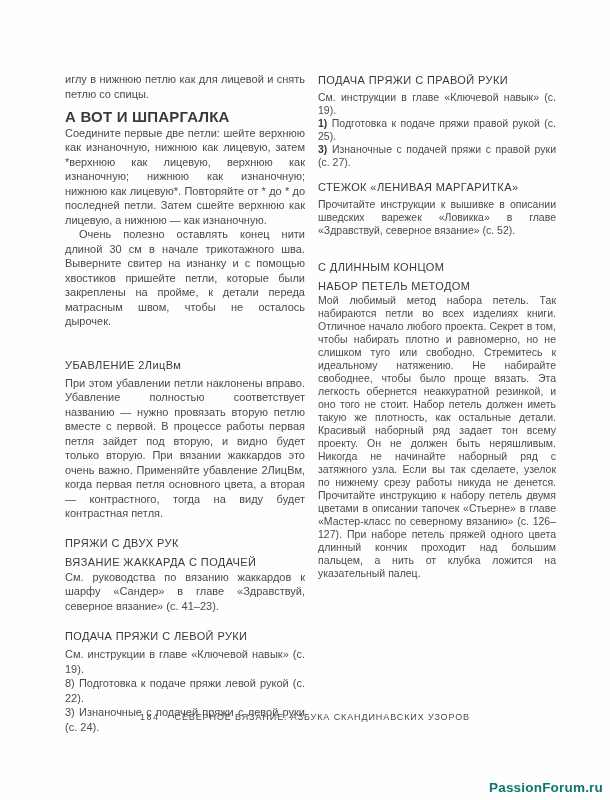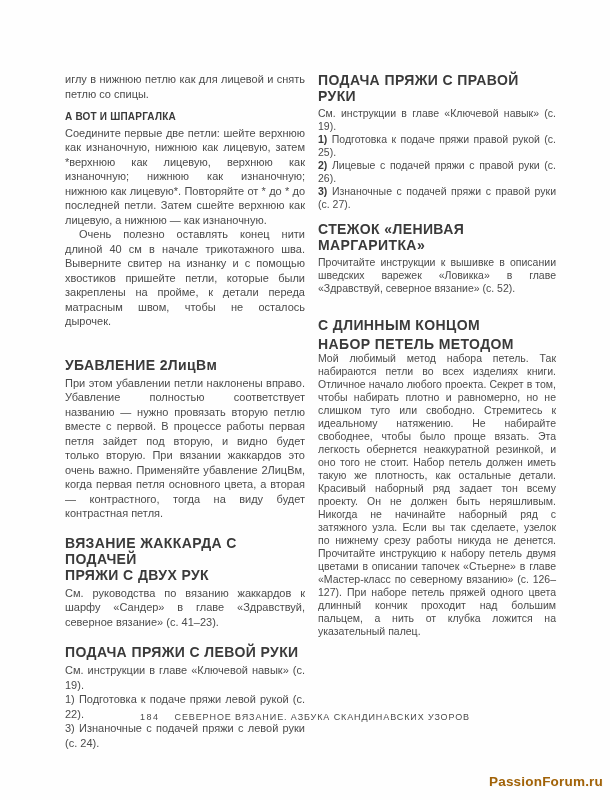--- a/index.html
+++ b/index.html
@@ -20,31 +20,31 @@
     display: flex;
     padding: 72px 0 0 65px;
     gap: 13px;
   }
   .col { box-sizing: border-box; }
   .col-left  { width: 240px; font-size: 11px;   line-height: 14.5px; }
   .col-right { width: 238px; font-size: 10.5px; line-height: 13px;  }
   p { margin: 0; text-align: justify; color: #4b4b4b; }
   p.indent { text-indent: 14px; }
   .h-large {
-    font-size: 14px;
-    font-weight: bold;
+    font-size: 11px;
+    font-weight: normal;
     line-height: 16px;
     letter-spacing: 0.4px;
     color: #3a3a3a;
     margin: 0 0 3px 0;
     text-align: left;
   }
   .h-large.tight { margin-bottom: 0; }
   .h-small {
-    font-size: 10px;
+    font-size: 15px;
     font-weight: bold;
     letter-spacing: 0.2px;
     color: #3a3a3a;
     margin: 0 0 1px 0;
     text-align: left;
   }
   .sec-cheatsheet { margin-top: 9px;  }
   .sec-decrease   { margin-top: 28px; }
   .sec-jacquard   { margin-top: 14px; }
   .sec-lefthand   { margin-top: 15px; }
@@ -62,68 +62,67 @@
     gap: 15px;
     font-size: 9px;
     letter-spacing: 0.9px;
     color: #4a4a4a;
     text-align: center;
   }
   .footer .pagenum { letter-spacing: 1.5px; }
   .watermark {
     position: absolute;
     right: 7px;
-    bottom: 11px;
+    bottom: 5px;
     font-size: 13.5px;
     font-weight: bold;
-    color: #a16207;
+    color: #0f766e;
     text-shadow: 1px 1px 0 #f7f7f7;
     letter-spacing: 0.2px;
   }
 </style>
 </head>
 <body>
 
 <div class="page">
   <div class="content">
 
     <div class="col col-left">
       <p>иглу в нижнюю петлю как для лицевой и снять петлю со спицы.</p>
 
       <div class="sec-cheatsheet">
         <div class="h-small">А ВОТ И ШПАРГАЛКА</div>
         <p>Соедините первые две петли: шейте верхнюю как изнаночную, нижнюю как лицевую, затем *верхнюю как лицевую, верхнюю как изнаночную; нижнюю как изнаночную; нижнюю как лицевую*. Повторяйте от * до * до последней петли. Затем сшейте верхнюю как лицевую, а нижнюю — как изнаночную.</p>
-        <p class="indent">Очень полезно оставлять конец нити длиной 40 см в начале трикотажного шва. Выверните свитер на изнанку и с помощью хвостиков пришейте петли, которые были закреплены на пройме, к детали переда матрасным швом, чтобы не осталось дырочек.</p>
+        <p class="indent">Очень полезно оставлять конец нити длиной 30 см в начале трикотажного шва. Выверните свитер на изнанку и с помощью хвостиков пришейте петли, которые были закреплены на пройме, к детали переда матрасным швом, чтобы не осталось дырочек.</p>
       </div>
 
       <div class="sec-decrease">
         <div class="h-large">УБАВЛЕНИЕ 2ЛицВм</div>
         <p>При этом убавлении петли наклонены вправо. Убавление полностью соответствует названию — нужно провязать вторую петлю вместе с первой. В процессе работы первая петля зайдет под вторую, и видно будет только вторую. При вязании жаккардов это очень важно. Применяйте убавление 2ЛицВм, когда первая петля основного цвета, а вторая — контрастного, тогда на виду будет контрастная петля.</p>
       </div>
 
       <div class="sec-jacquard">
+        <div class="h-large">ПРЯЖИ С ДВУХ РУК</div>
         <div class="h-large tight">ВЯЗАНИЕ ЖАККАРДА С ПОДАЧЕЙ</div>
-        <div class="h-large">ПРЯЖИ С ДВУХ РУК</div>
         <p>См. руководства по вязанию жаккардов к шарфу «Сандер» в главе «Здравствуй, северное вязание» (с. 41–23).</p>
       </div>
 
       <div class="sec-lefthand">
         <div class="h-large">ПОДАЧА ПРЯЖИ С ЛЕВОЙ РУКИ</div>
         <p>См. инструкции в главе «Ключевой навык» (с. 19).</p>
-        <p>1) Подготовка к подаче пряжи левой рукой (с. 22).</p>
+        <p>8) Подготовка к подаче пряжи левой рукой (с. 22).</p>
         <p>3) Изнаночные с подачей пряжи с левой руки (с. 24).</p>
       </div>
     </div>
 
     <div class="col col-right">
       <div>
         <div class="h-large">ПОДАЧА ПРЯЖИ С ПРАВОЙ РУКИ</div>
         <p>См. инструкции в главе «Ключевой навык» (с. 19).</p>
         <p><span class="bnum">1)</span> <span>Подготовка к подаче пряжи правой рукой (с. 25).</span></p>
-        <p><span class="bnum">2)</span> <span>Лицевые с подачей пряжи с правой руки (с. 26).</span></p>
         <p><span class="bnum">3)</span> <span>Изнаночные с подачей пряжи с правой руки (с. 27).</span></p>
       </div>
 
       <div class="sec-daisy">
         <div class="h-large">СТЕЖОК «ЛЕНИВАЯ МАРГАРИТКА»</div>
         <p>Прочитайте инструкции к вышивке в описании шведских варежек «Ловикка» в главе «Здравствуй, северное вязание» (с. 52).</p>
       </div>
 
       <div class="sec-longtail">
         <div class="h-large">С ДЛИННЫМ КОНЦОМ</div>

